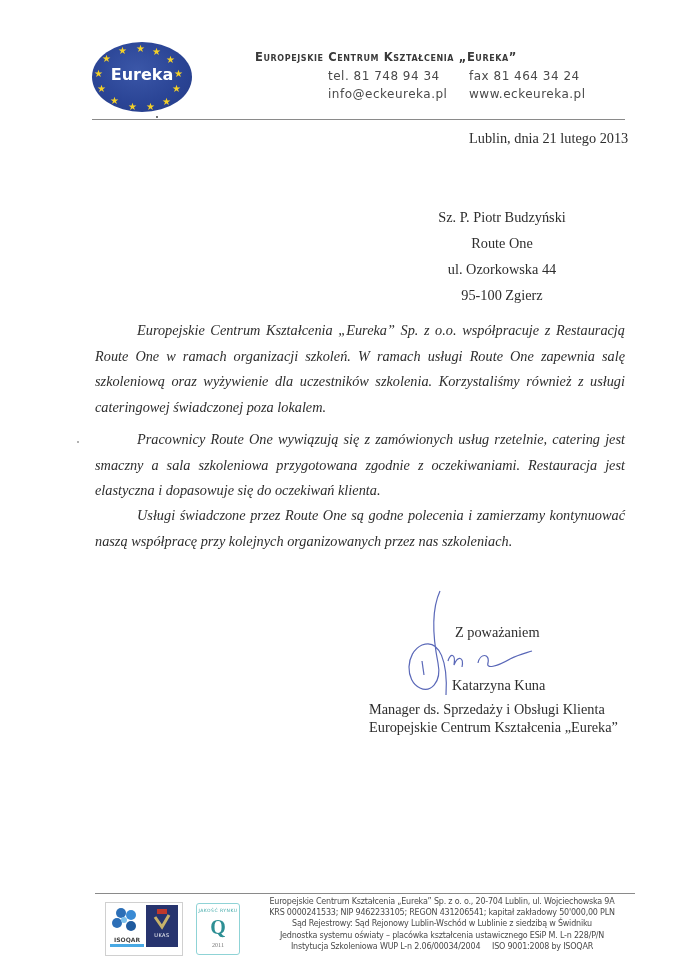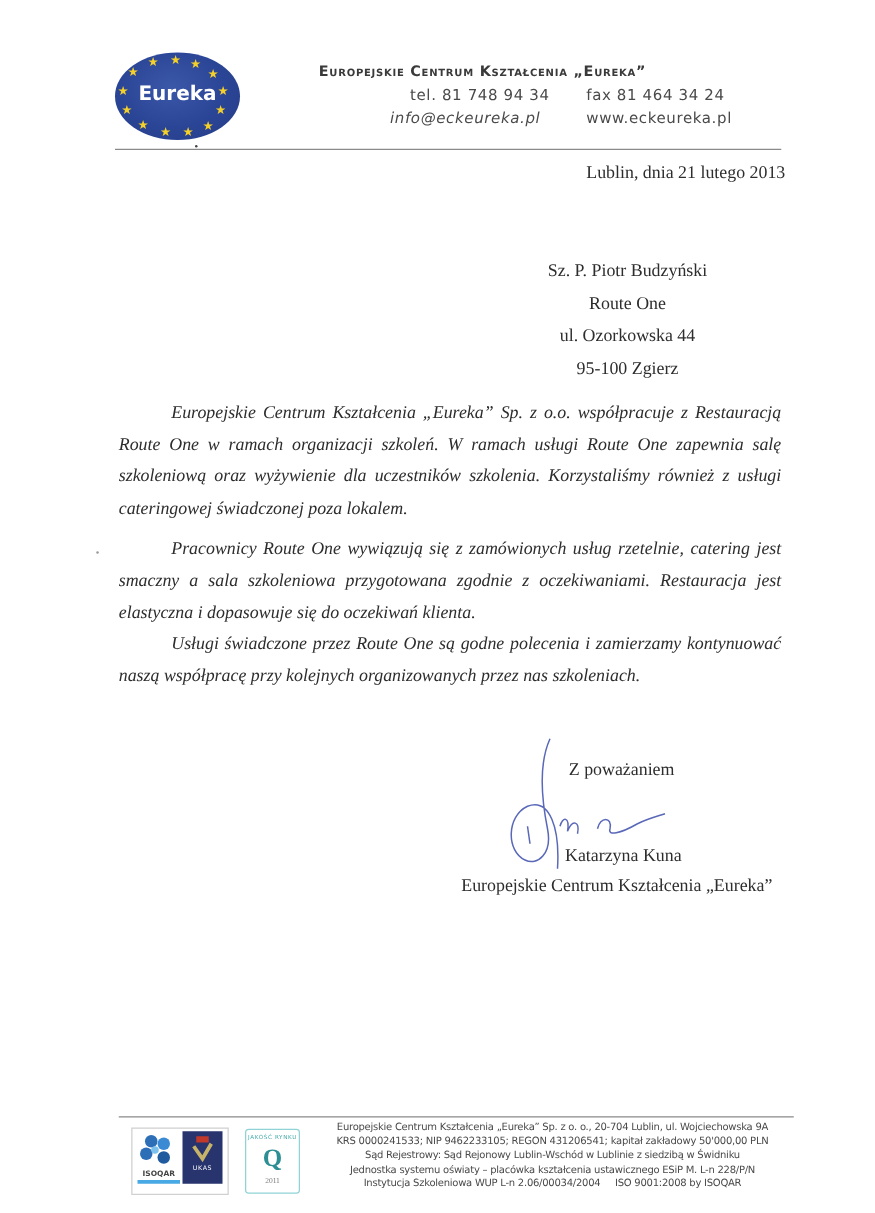--- a/index.html
+++ b/index.html
@@ -30,21 +30,21 @@
   .date { left:469px; top:130px; }
   .recipient { left:429px; top:204px; width:146px; text-align:center; line-height:26px; }
   .recipient div { white-space:nowrap; }
 
   .body { left:95px; width:530px; line-height:25.5px; text-align:justify;font-style:italic; }
   .body p { margin:0; text-indent:42px; }
   .p1 { top:318px; }
   .p2 { top:427px; }
   .p3 { top:503px; }
 
-  .closing { left:455px; top:608px; }
+  .closing { left:455px; top:624px; }
   .signer { left:452px; top:677px; }
   .sigtitle { left:369px; top:700px; line-height:18px; }
   .sig { left:400px; top:583px; width:150px; height:130px; }
 
   .hr-bot { left:95px; top:893px; width:540px; height:1px; background:#8a8a8a; }
   .footer-text {
     left:252px; top:896px; width:380px; text-align:center;
     font-family:"DejaVu Sans", sans-serif; font-size:8px; line-height:11.2px; color:#4a4a4a; letter-spacing:-0.2px;
   }
   .footer-text div { white-space:nowrap; }
@@ -76,21 +76,21 @@
   <span class="star" style="left:2px;top:27px;">★</span>
   <span class="star" style="left:10px;top:12px;">★</span>
   <span class="star" style="left:26px;top:4px;">★</span>
   <div class="lname">Eureka</div>
 </div>
 <div class="abs dot" style="left:156px;top:116px;"></div>
 
 <div class="abs org-title">Europejskie Centrum Kształcenia „Eureka”</div>
 <div class="abs contact" style="left:280px;top:69px;">tel. 81 748 94 34</div>
 <div class="abs contact" style="left:421px;top:69px;">fax 81 464 34 24</div>
-<div class="abs contact" style="left:264px;top:87px;font-style:italic;">info@eckeureka.pl</div>
+<div class="abs contact" style="left:280px;top:87px;">info@eckeureka.pl</div>
 <div class="abs contact" style="left:421px;top:87px;">www.eckeureka.pl</div>
 <div class="abs hr-top"></div>
 
 <div class="abs serif date">Lublin, dnia 21 lutego 2013</div>
 
 <div class="abs serif recipient">
   <div>Sz. P. Piotr Budzyński</div>
   <div>Route One</div>
   <div>ul. Ozorkowska 44</div>
   <div>95-100 Zgierz</div>
@@ -111,20 +111,21 @@
 <svg class="abs sig" viewBox="0 0 150 130">
   <path d="M40 8 C30 30, 34 60, 38 80 C42 100, 30 110, 20 105 C5 98, 5 70, 22 62 C40 55, 48 80, 46 112" fill="none" stroke="#5a68b8" stroke-width="1.2"></path>
   <path d="M22 78 L24 92" fill="none" stroke="#5a68b8" stroke-width="1.2"></path>
   <path d="M48 78 C50 70, 56 70, 54 82 C58 72, 64 74, 62 84" fill="none" stroke="#5a68b8" stroke-width="1.2"></path>
   <path d="M78 80 C80 70, 90 70, 88 80 C86 86, 96 84, 110 76 C118 72, 126 70, 132 68" fill="none" stroke="#5a68b8" stroke-width="1.2"></path>
 </svg>
 
 <div class="abs serif closing">Z poważaniem</div>
 <div class="abs serif signer">Katarzyna Kuna</div>
 <div class="abs serif sigtitle">
+  <div>Manager ds. Sprzedaży i Obsługi Klienta</div>
   <div>Europejskie Centrum Kształcenia „Eureka”</div>
 </div>
 
 <div class="abs hr-bot"></div>
 
 <div class="abs badge-box">
   <div class="isoqar">
     <svg width="34" height="30" viewBox="0 0 34 30">
       <circle cx="12" cy="7" r="5" fill="#2c6fb7"></circle>
       <circle cx="22" cy="9" r="5" fill="#3a8ad4"></circle>

